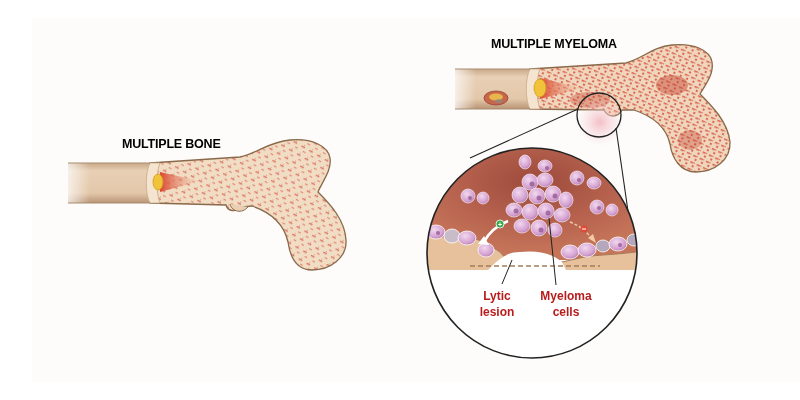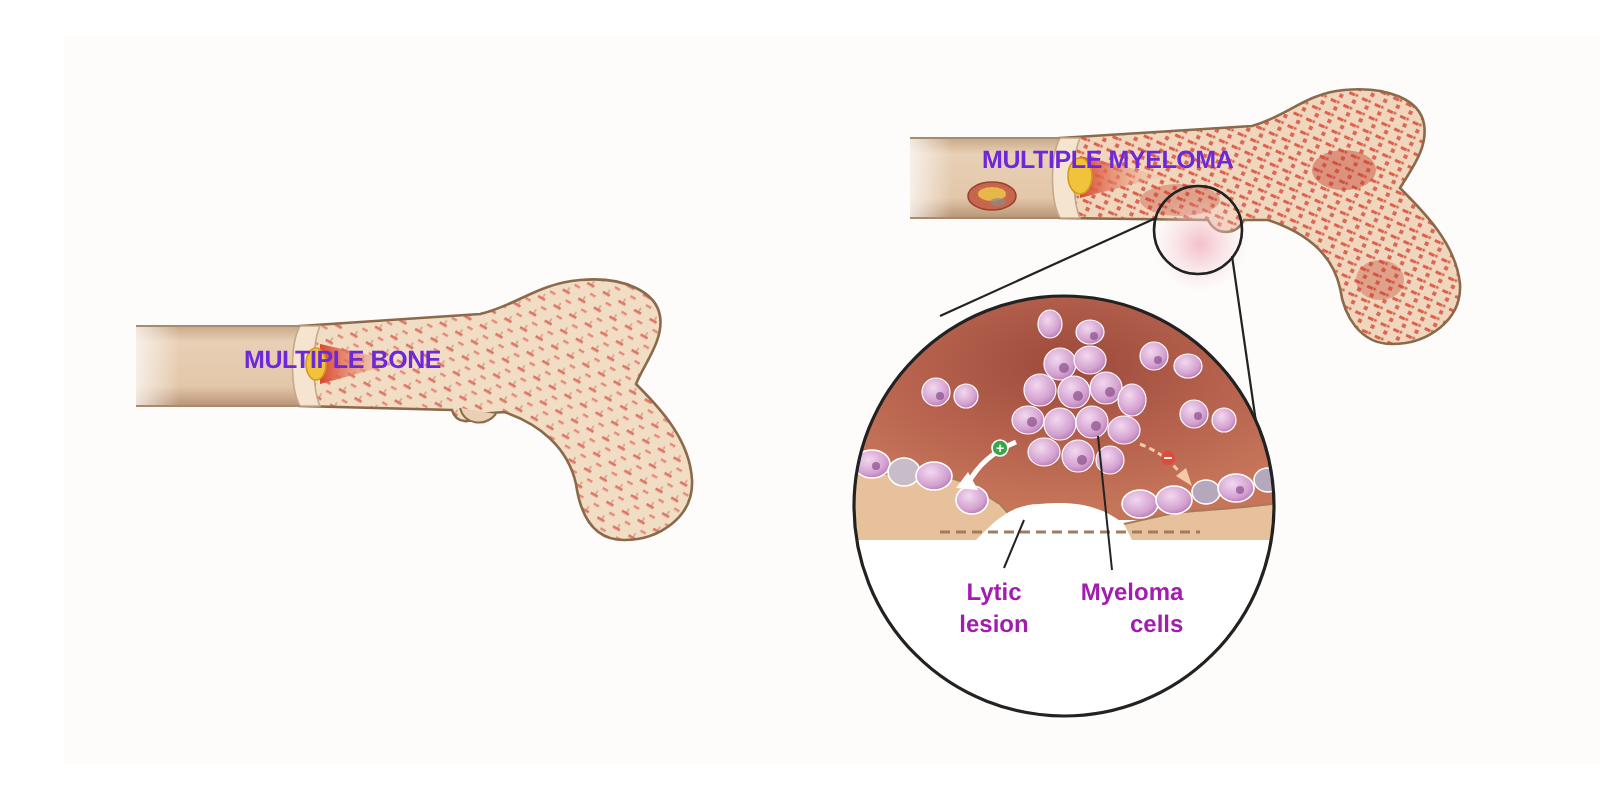--- a/index.html
+++ b/index.html
@@ -8,25 +8,25 @@
       background: #ffffff;
       font-family: "Liberation Sans", "DejaVu Sans", sans-serif;
       position: relative;
     }
     .panel {
       position: absolute; left: 32px; top: 18px; width: 768px; height: 364px;
       background: #fdfcfb;
     }
     svg.art { position: absolute; left: 0; top: 0; }
     .label {
-      position: absolute; font-weight: bold; color: #6d28d9;
-      font-size: 12.5px; letter-spacing: -0.2px; white-space: nowrap; margin-top: 36px;
+      position: absolute; font-weight: bold; color: #000000;
+      font-size: 12.5px; letter-spacing: -0.2px; white-space: nowrap;
     }
     .callout {
-      position: absolute; text-align: center; color: #a21caf;
+      position: absolute; text-align: center; color: #b91c1c;
       font-weight: bold; font-size: 12px; line-height: 16px;
       transform: translateX(-50%); white-space: nowrap;
     }
   </style>
 </head>
 <body>
 
 <div class="panel"></div>
 
 <svg class="art" width="800" height="400" viewBox="0 0 800 400">
@@ -213,16 +213,16 @@
   </g>
 </svg>
 
 <div class="label" style="left:122px; top:137px;">MULTIPLE BONE</div>
 <div class="label" style="left:491px; top:37px;">MULTIPLE MYELOMA</div>
 
 <div class="callout" style="left:497px; top:288px;">
   <div>Lytic</div>
   <div>lesion</div>
 </div>
-<div class="callout" style="left:566px; top:288px;text-align:right;">
+<div class="callout" style="left:566px; top:288px;">
   <div>Myeloma</div>
   <div>cells</div>
 </div>
 
 </body></html>

